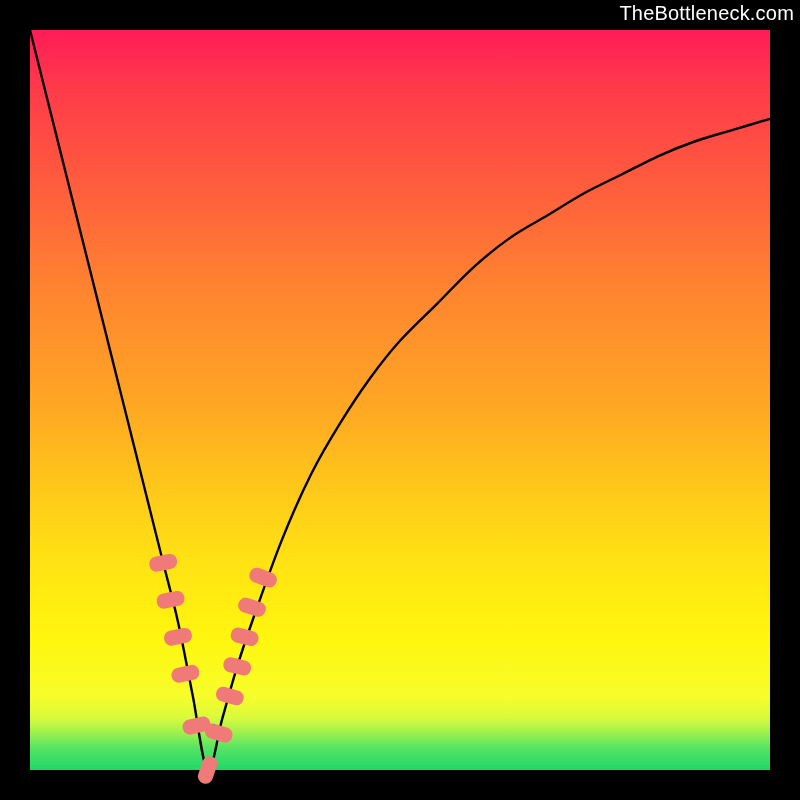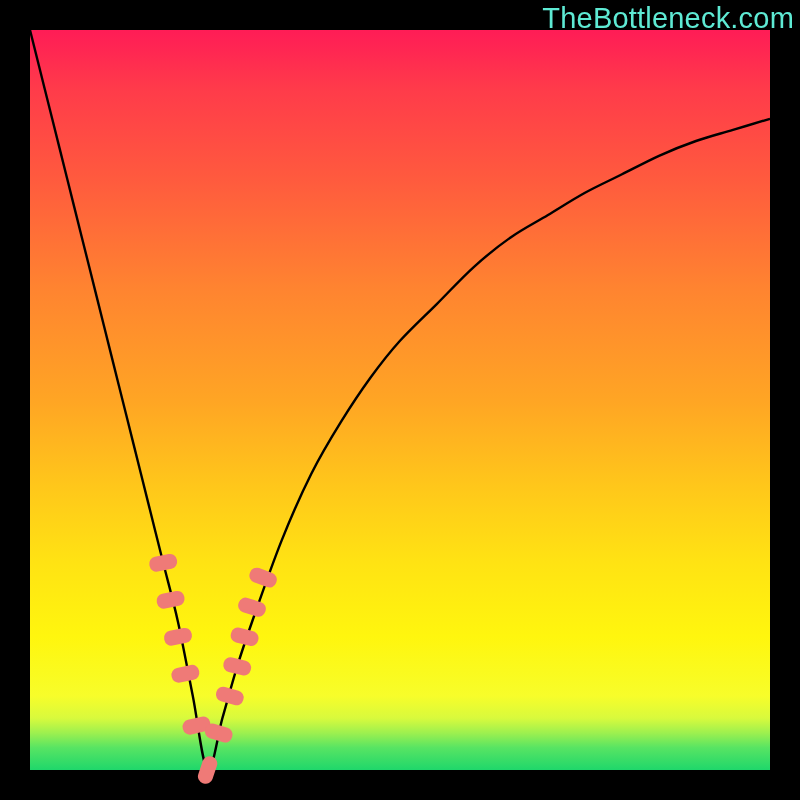--- a/index.html
+++ b/index.html
@@ -37,22 +37,22 @@
       #d8fa3d 93%,
       #9df04f 95%,
       #57e463 97%,
       #1fd76b 100%
     );
   }
   .watermark {
     position: absolute;
     top: 2px;
     right: 6px;
-    color: #5eead4;
-    font-size: 29px;
+    color: #ffffff;
+    font-size: 20px;
     font-weight: 500;
     letter-spacing: 0.2px;
     user-select: none;
   }
   svg.curve {
     position: absolute;
     left: 0;
     top: 0;
     width: 740px;
     height: 740px;

